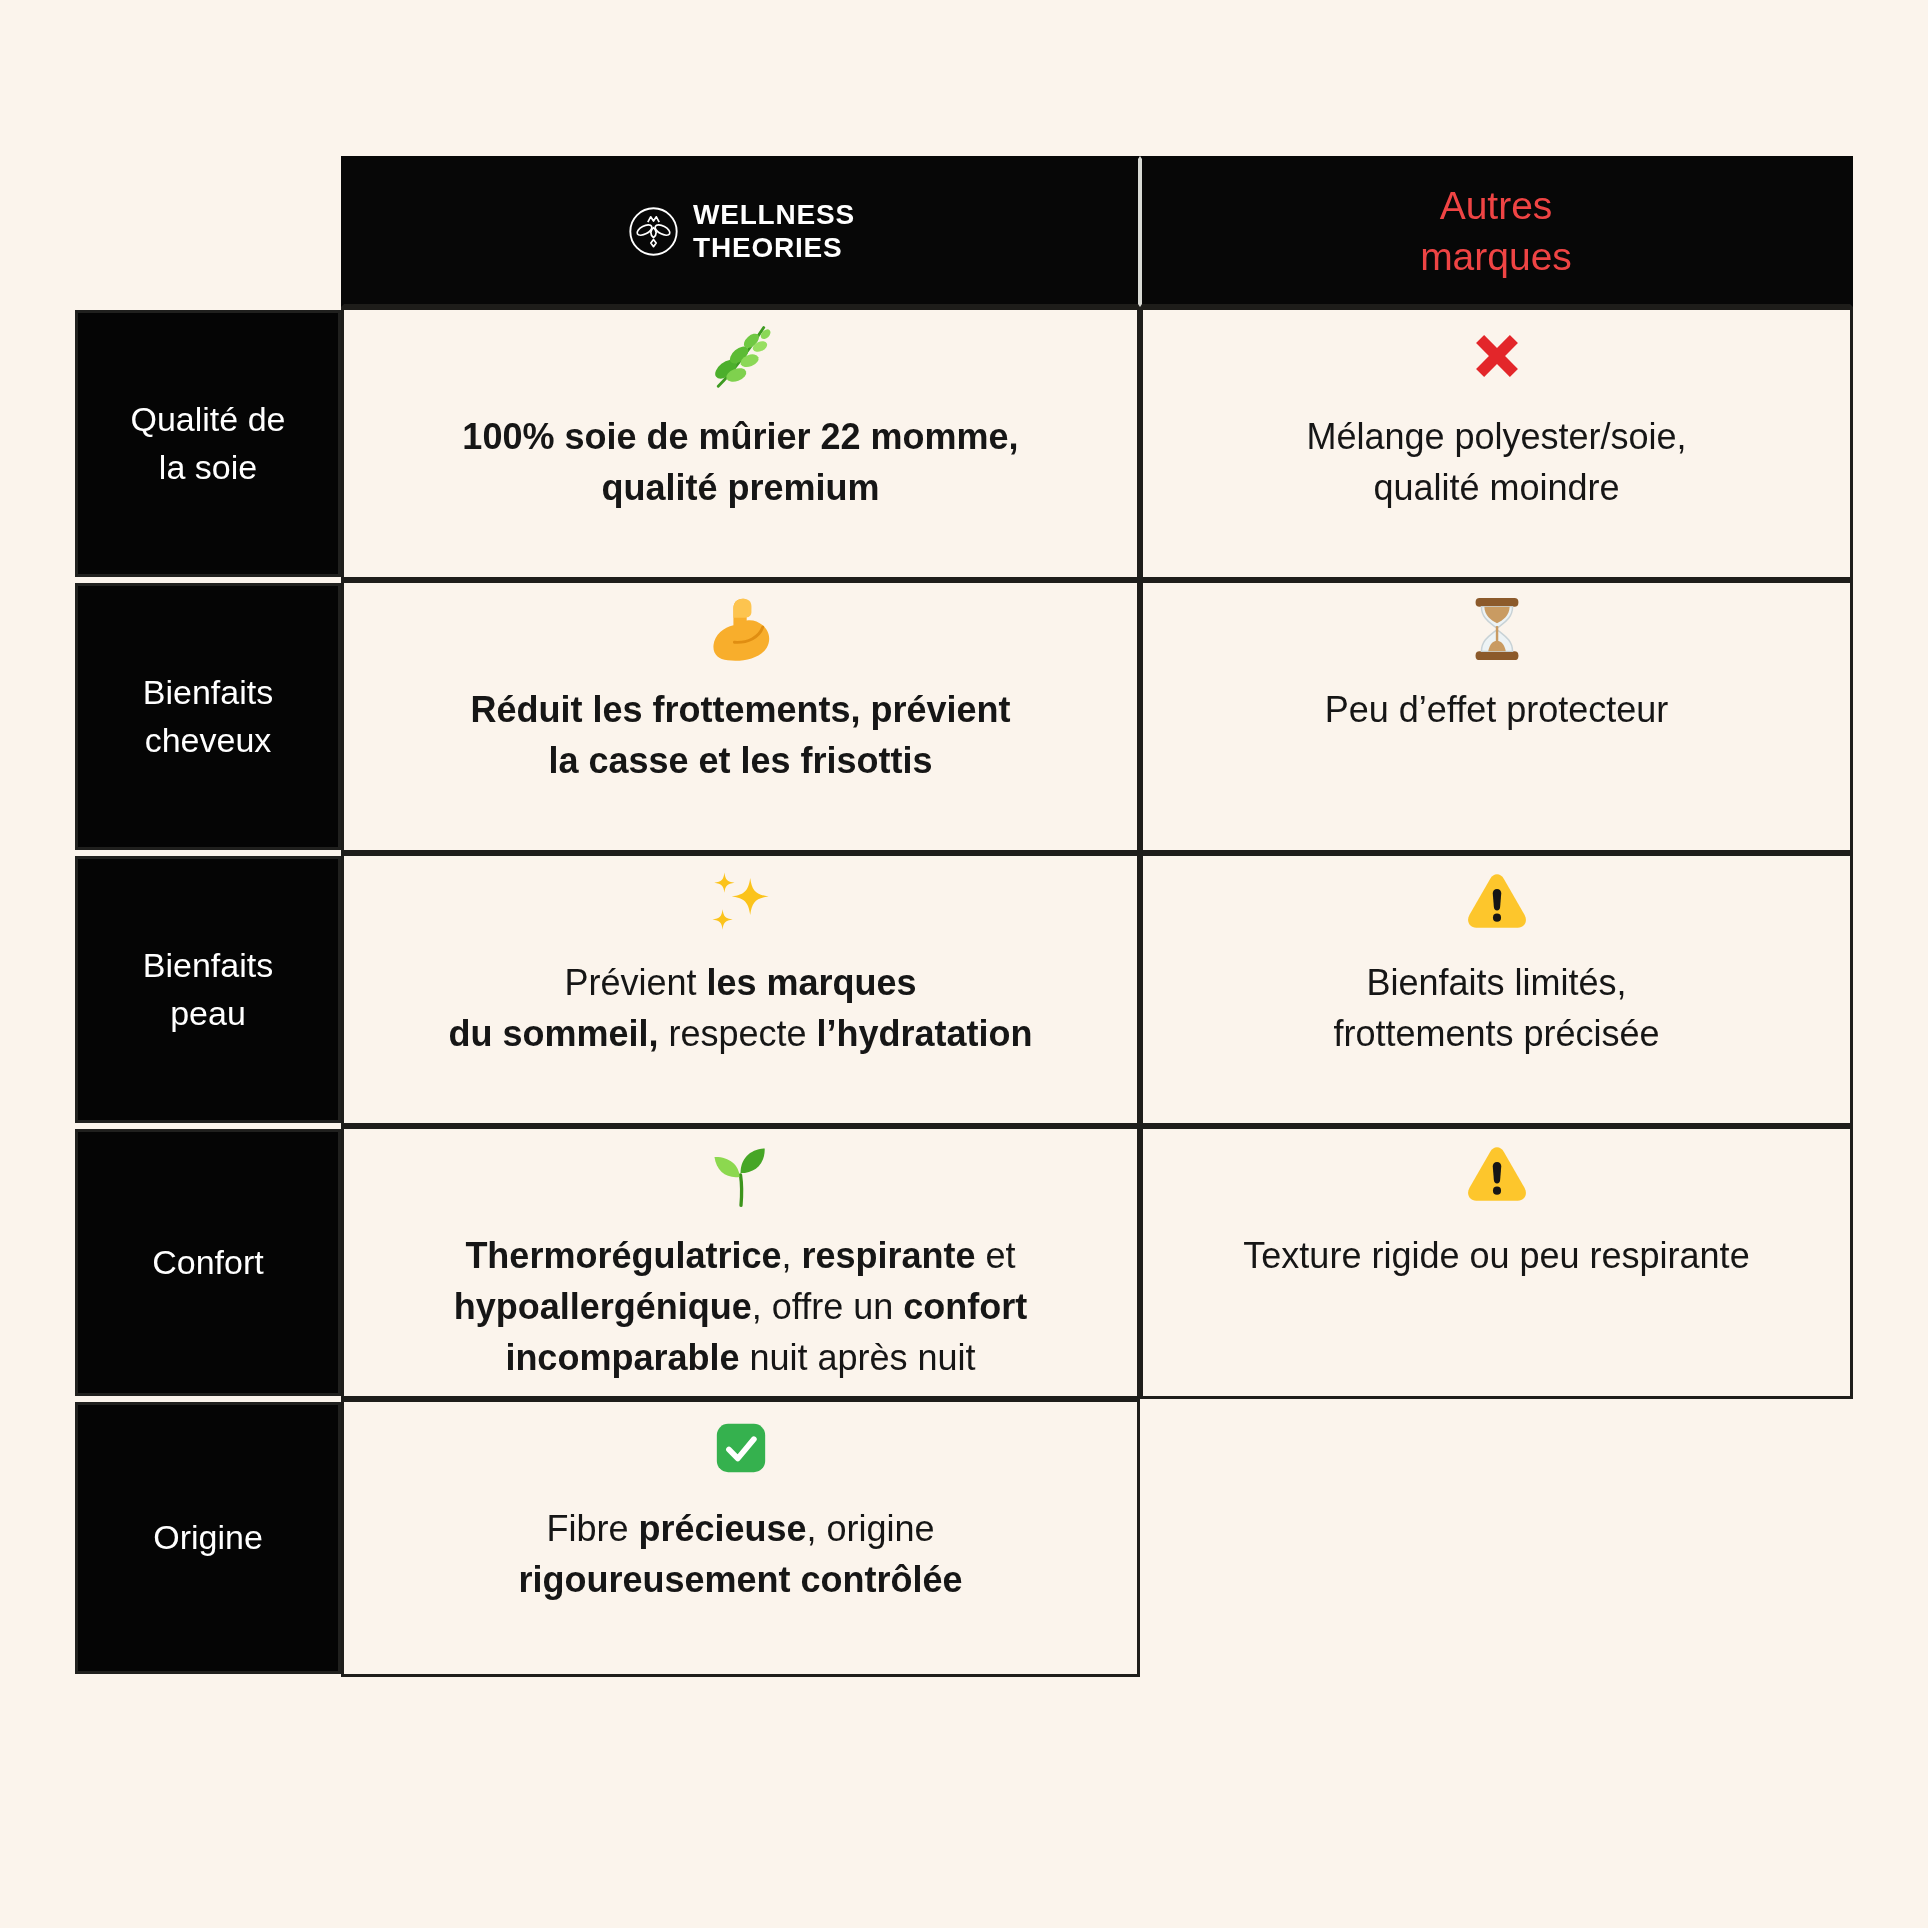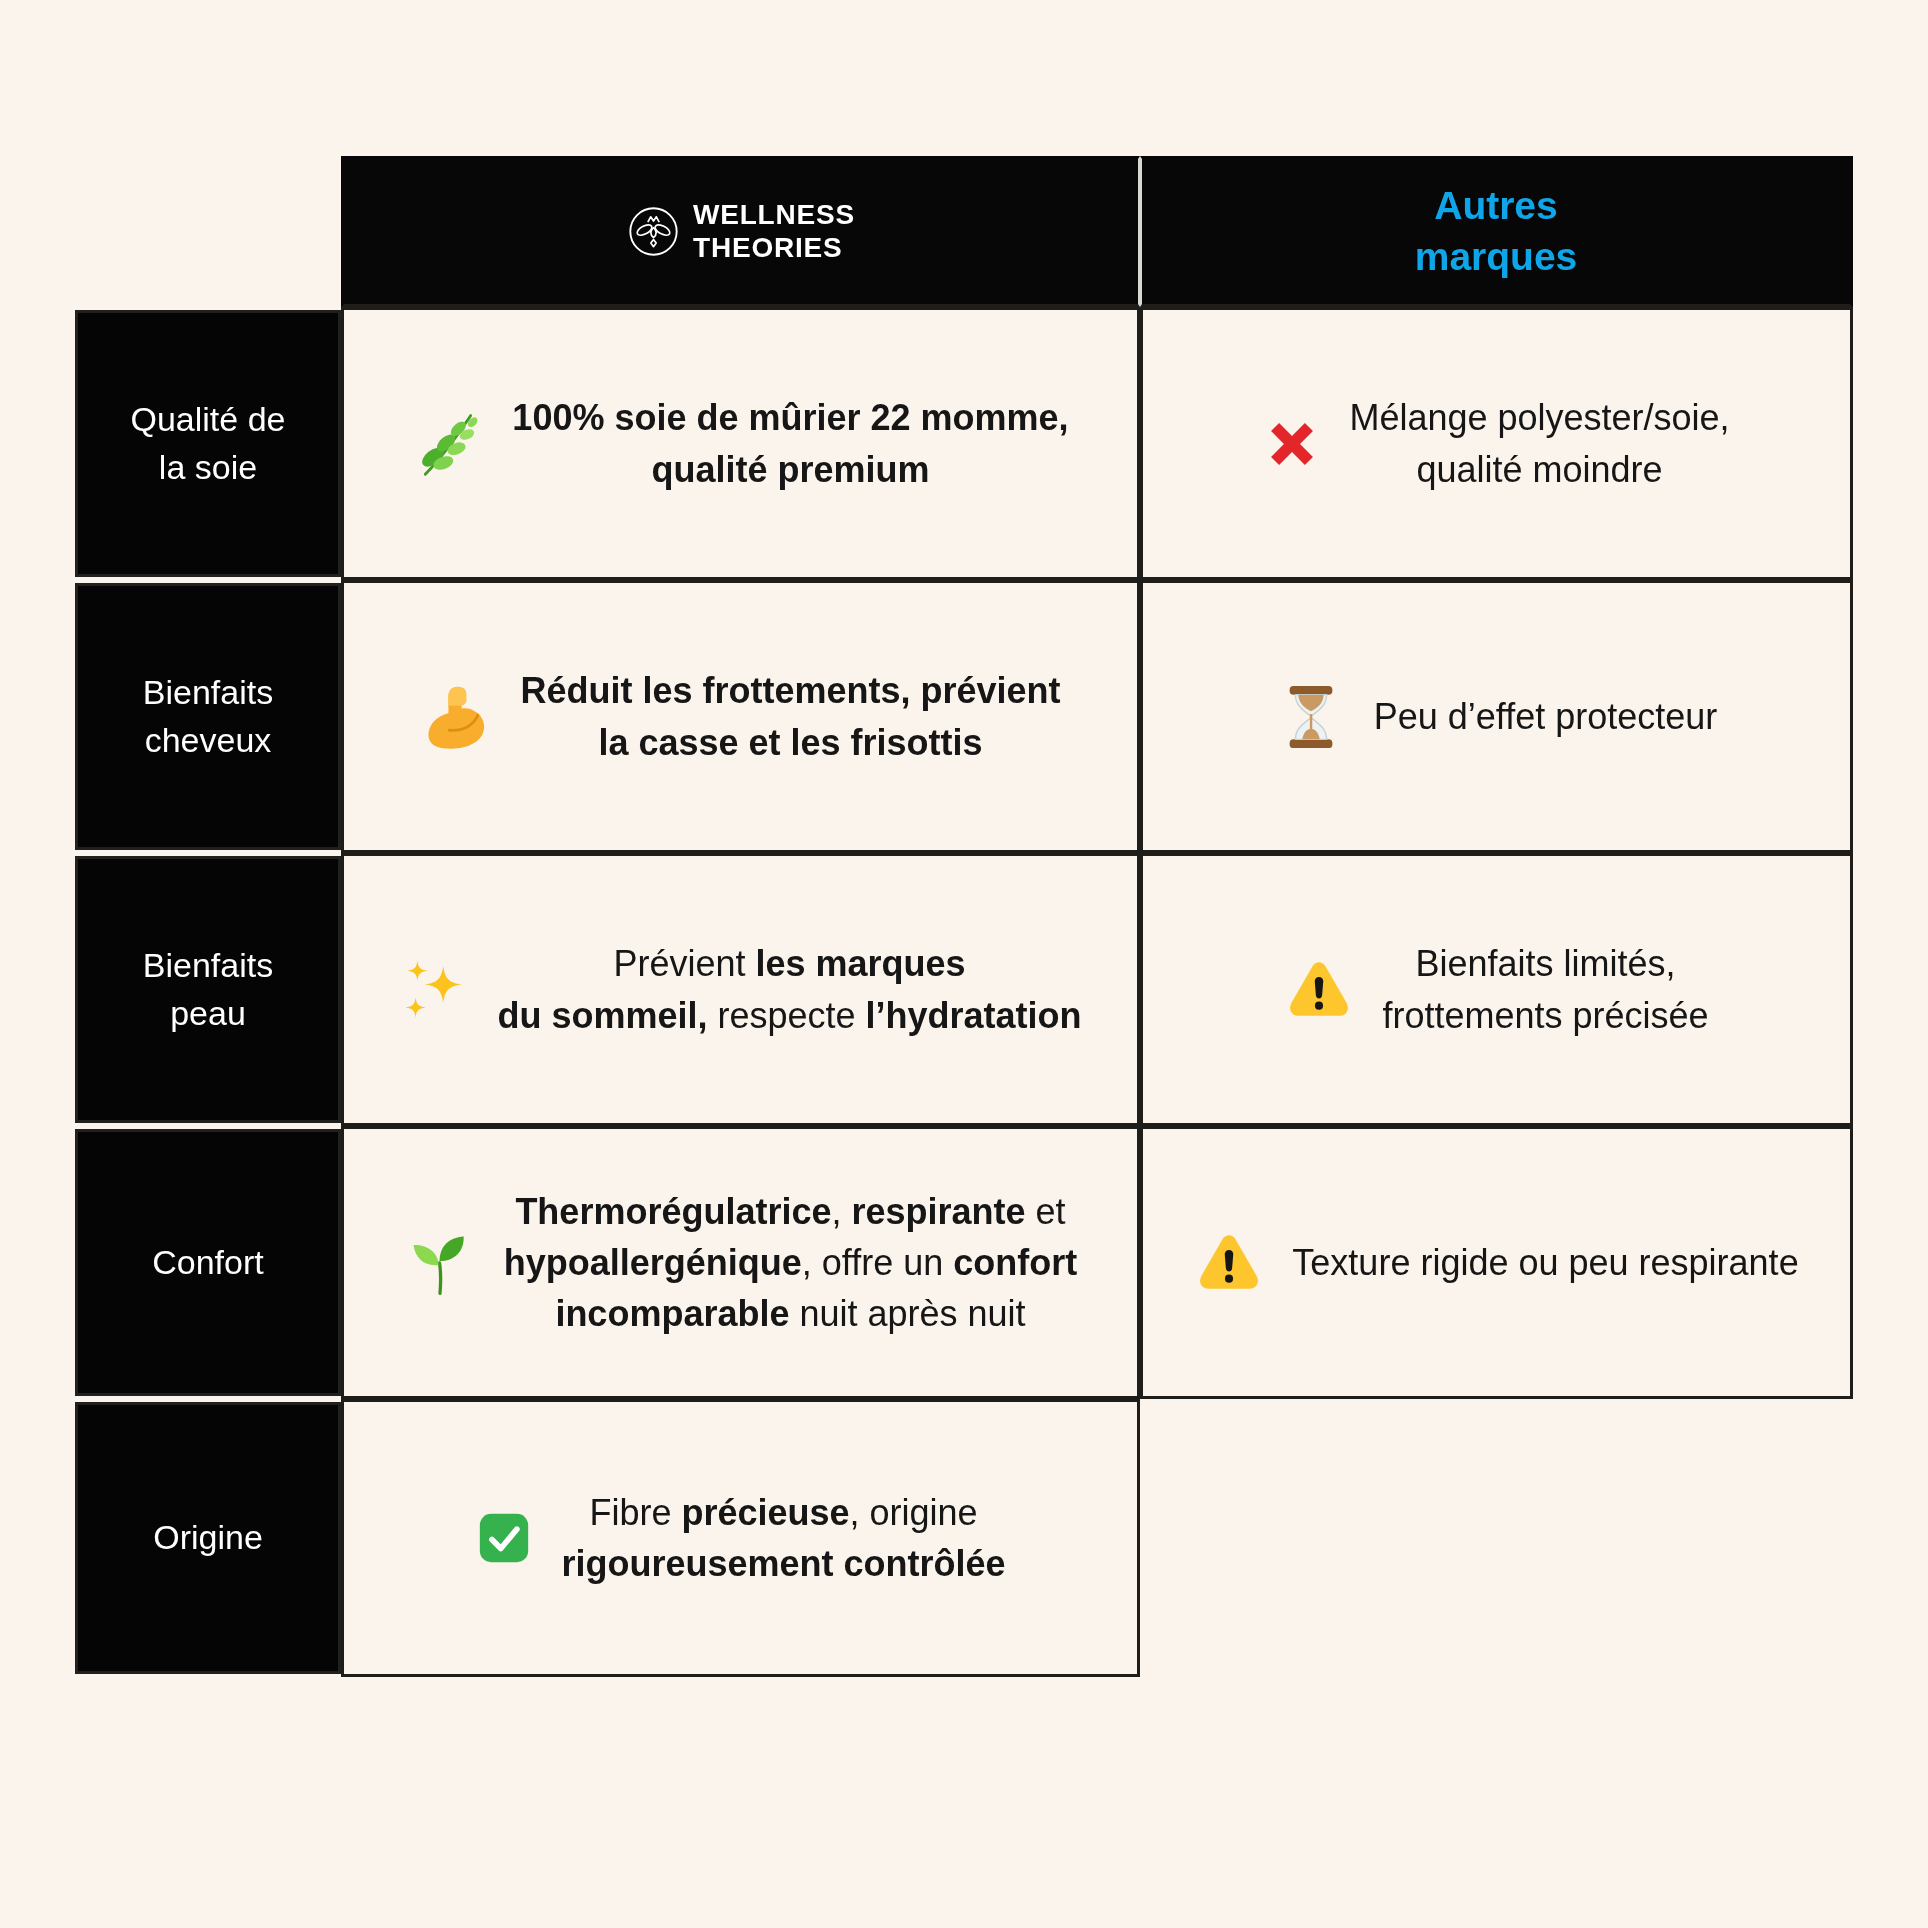--- a/index.html
+++ b/index.html
@@ -26,40 +26,40 @@
   }
   .hcell.brand { border-right:2.8px solid #D8D9D3; }
   .hcell.competitor { border-left:2.8px solid #D8D9D3; }
   .brand-wrap { display:flex; align-items:center; gap:13px; }
   .logo svg { display:block; }
   .brand-name {
     color:#FFFFFF; font-weight:700; font-size:28px; line-height:1.15;
     letter-spacing:0.8px; text-align:left;
   }
   .competitor-name {
-    color:#0ea5e9; font-weight:700; font-size:39px; line-height:1.3;
+    color:#ef4444; font-weight:400; font-size:39px; line-height:1.3;
     text-align:center; white-space:pre-line;
   }
   .lcell {
     background:#050505;
     border:3.8px solid #20201E;
     box-sizing:border-box;
     margin:2.8px 0;
     display:flex; align-items:center; justify-content:center;
   }
   .ltext {
     color:#FFFFFF; font-weight:400; font-size:34px; line-height:1.4;
     text-align:center; white-space:pre-line;
   }
   .cell {
     background:#FBF4EC;
     border:3.8px solid #1E1D1A;
     box-sizing:border-box;
-    display:flex; flex-direction:row; align-items:center; justify-content:center;
-    gap:28px; padding:7.5px 17px;
+    display:flex; flex-direction:column; align-items:center; 
+    gap:16px; padding:7.5px 17px;
   }
   .icon { height:77px; display:flex; align-items:center; justify-content:center; }
   .icon svg { display:block; }
   .ctext {
     margin:0; font-size:36px; line-height:1.42; color:#161616; text-align:center;
   }
   .seg { font-weight:400; }
   .seg-b { font-weight:700; }
 </style>
 </head>

